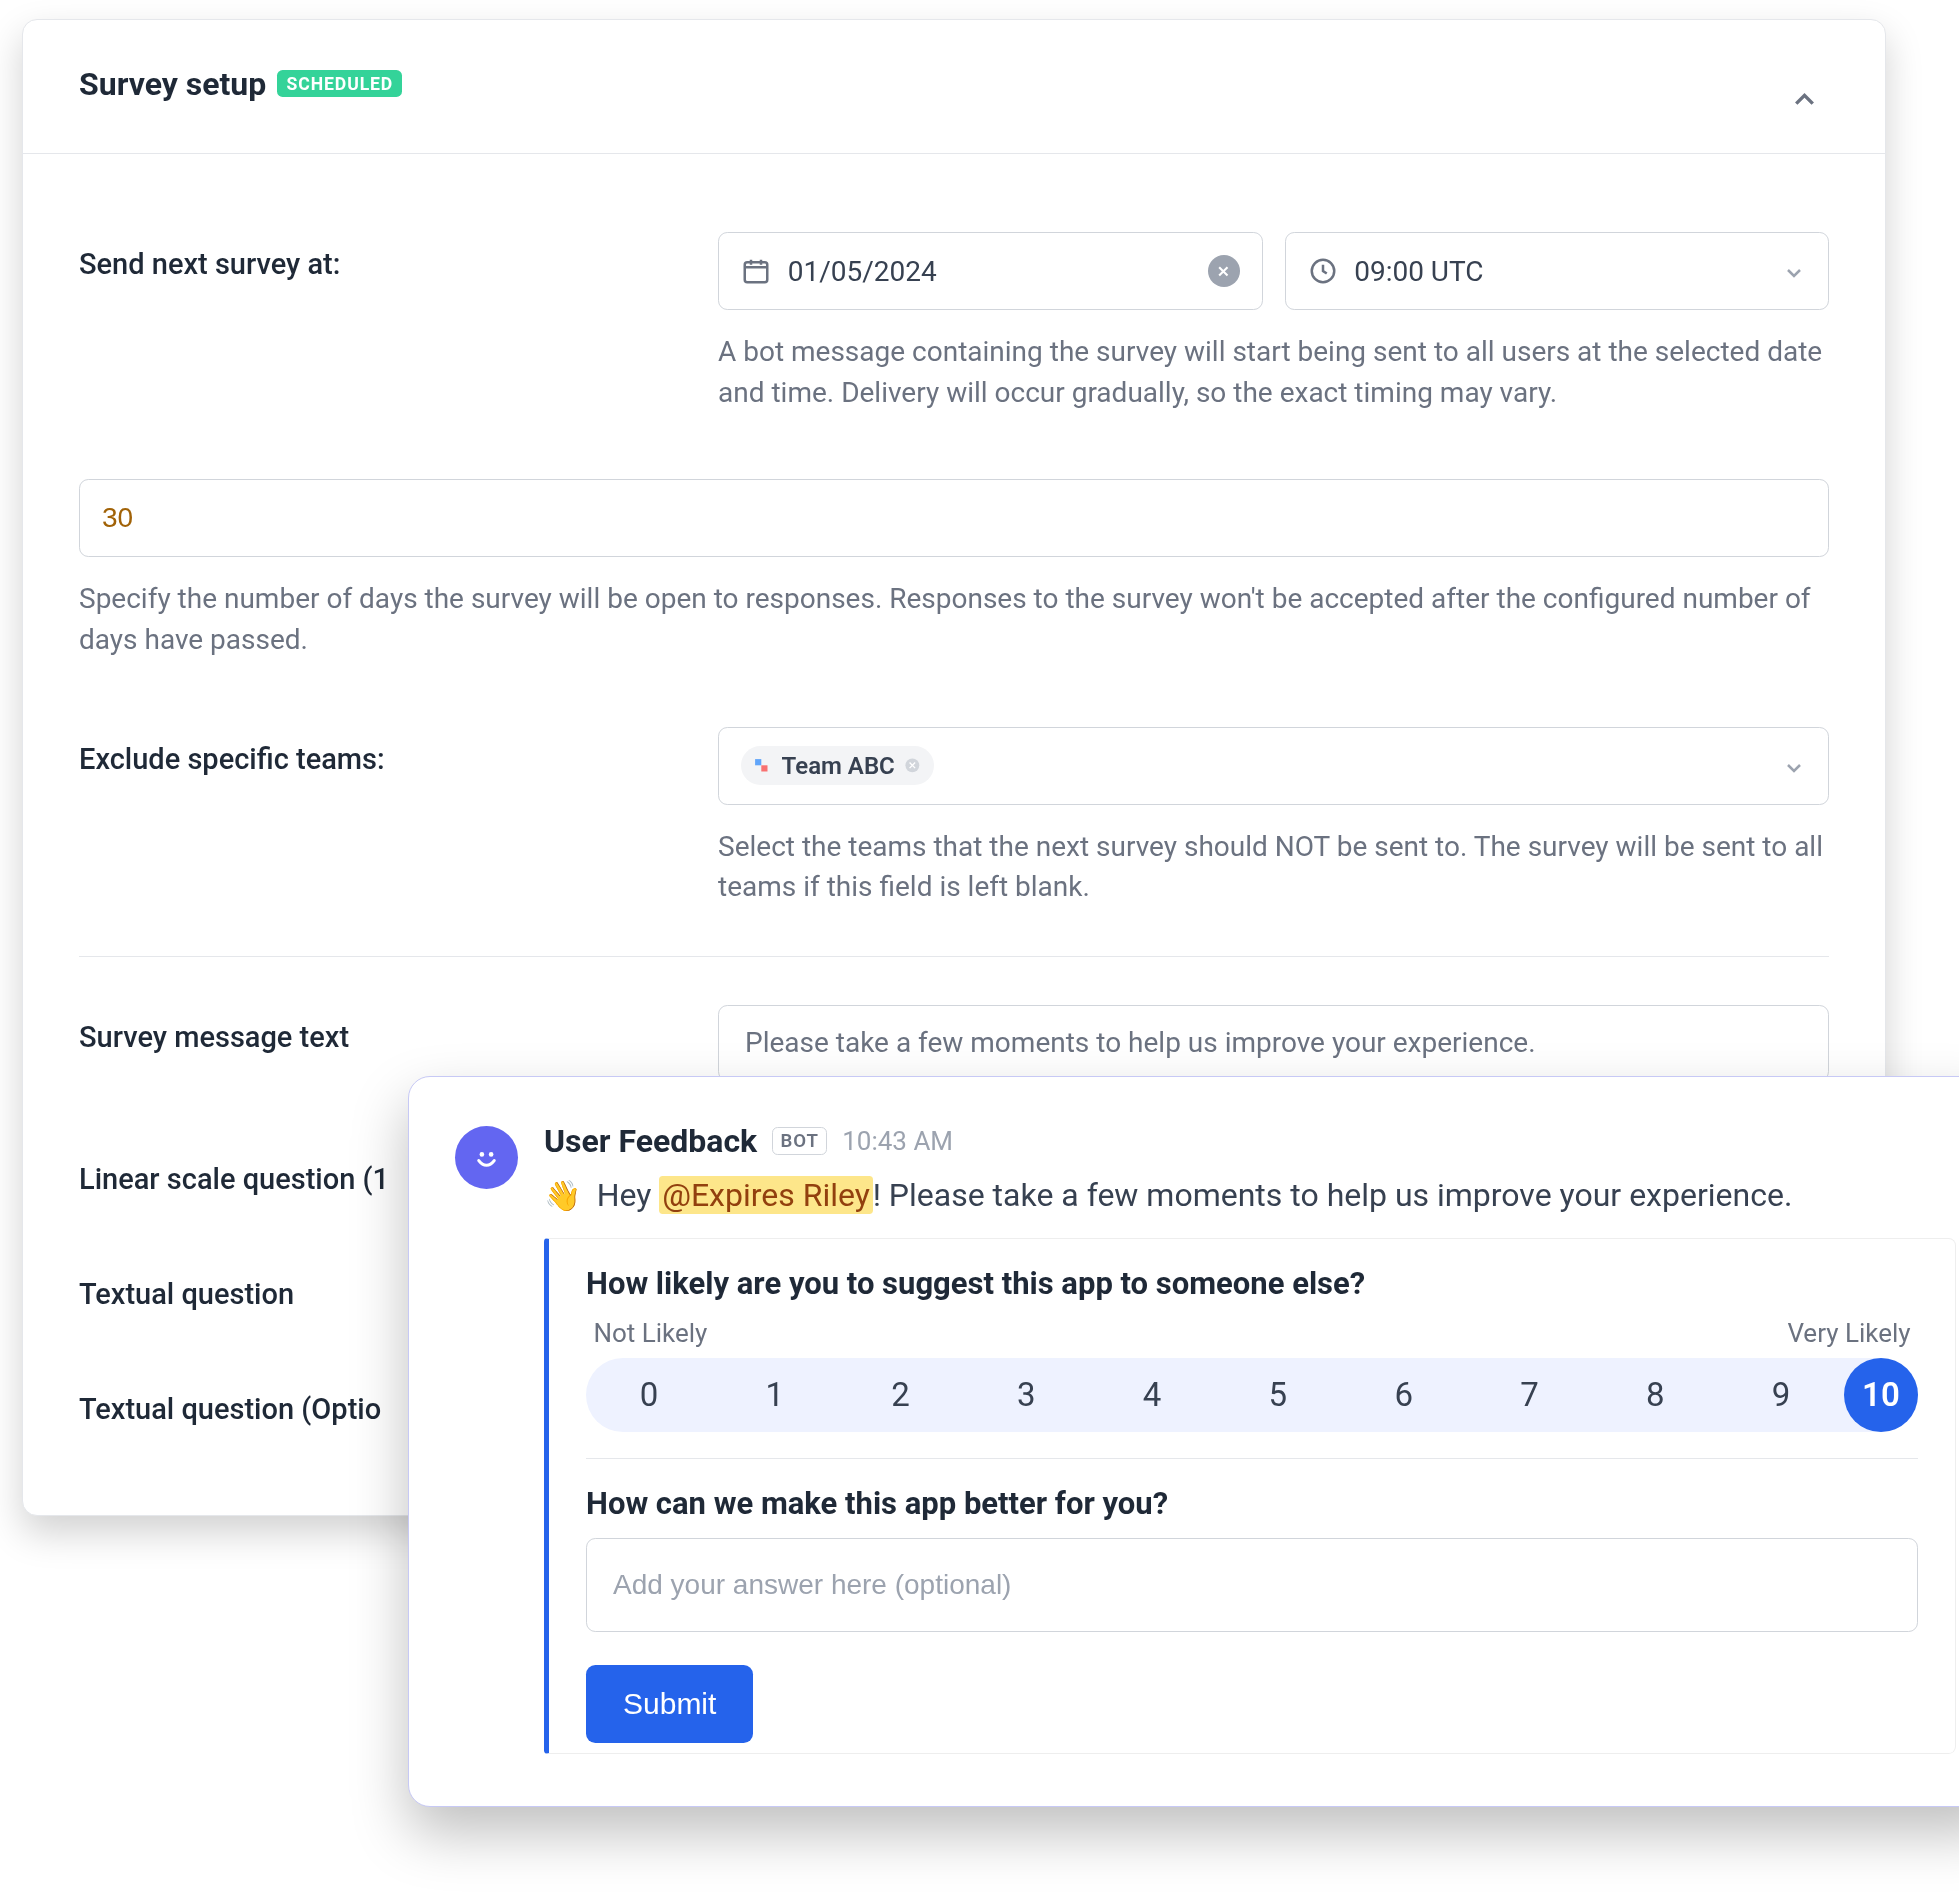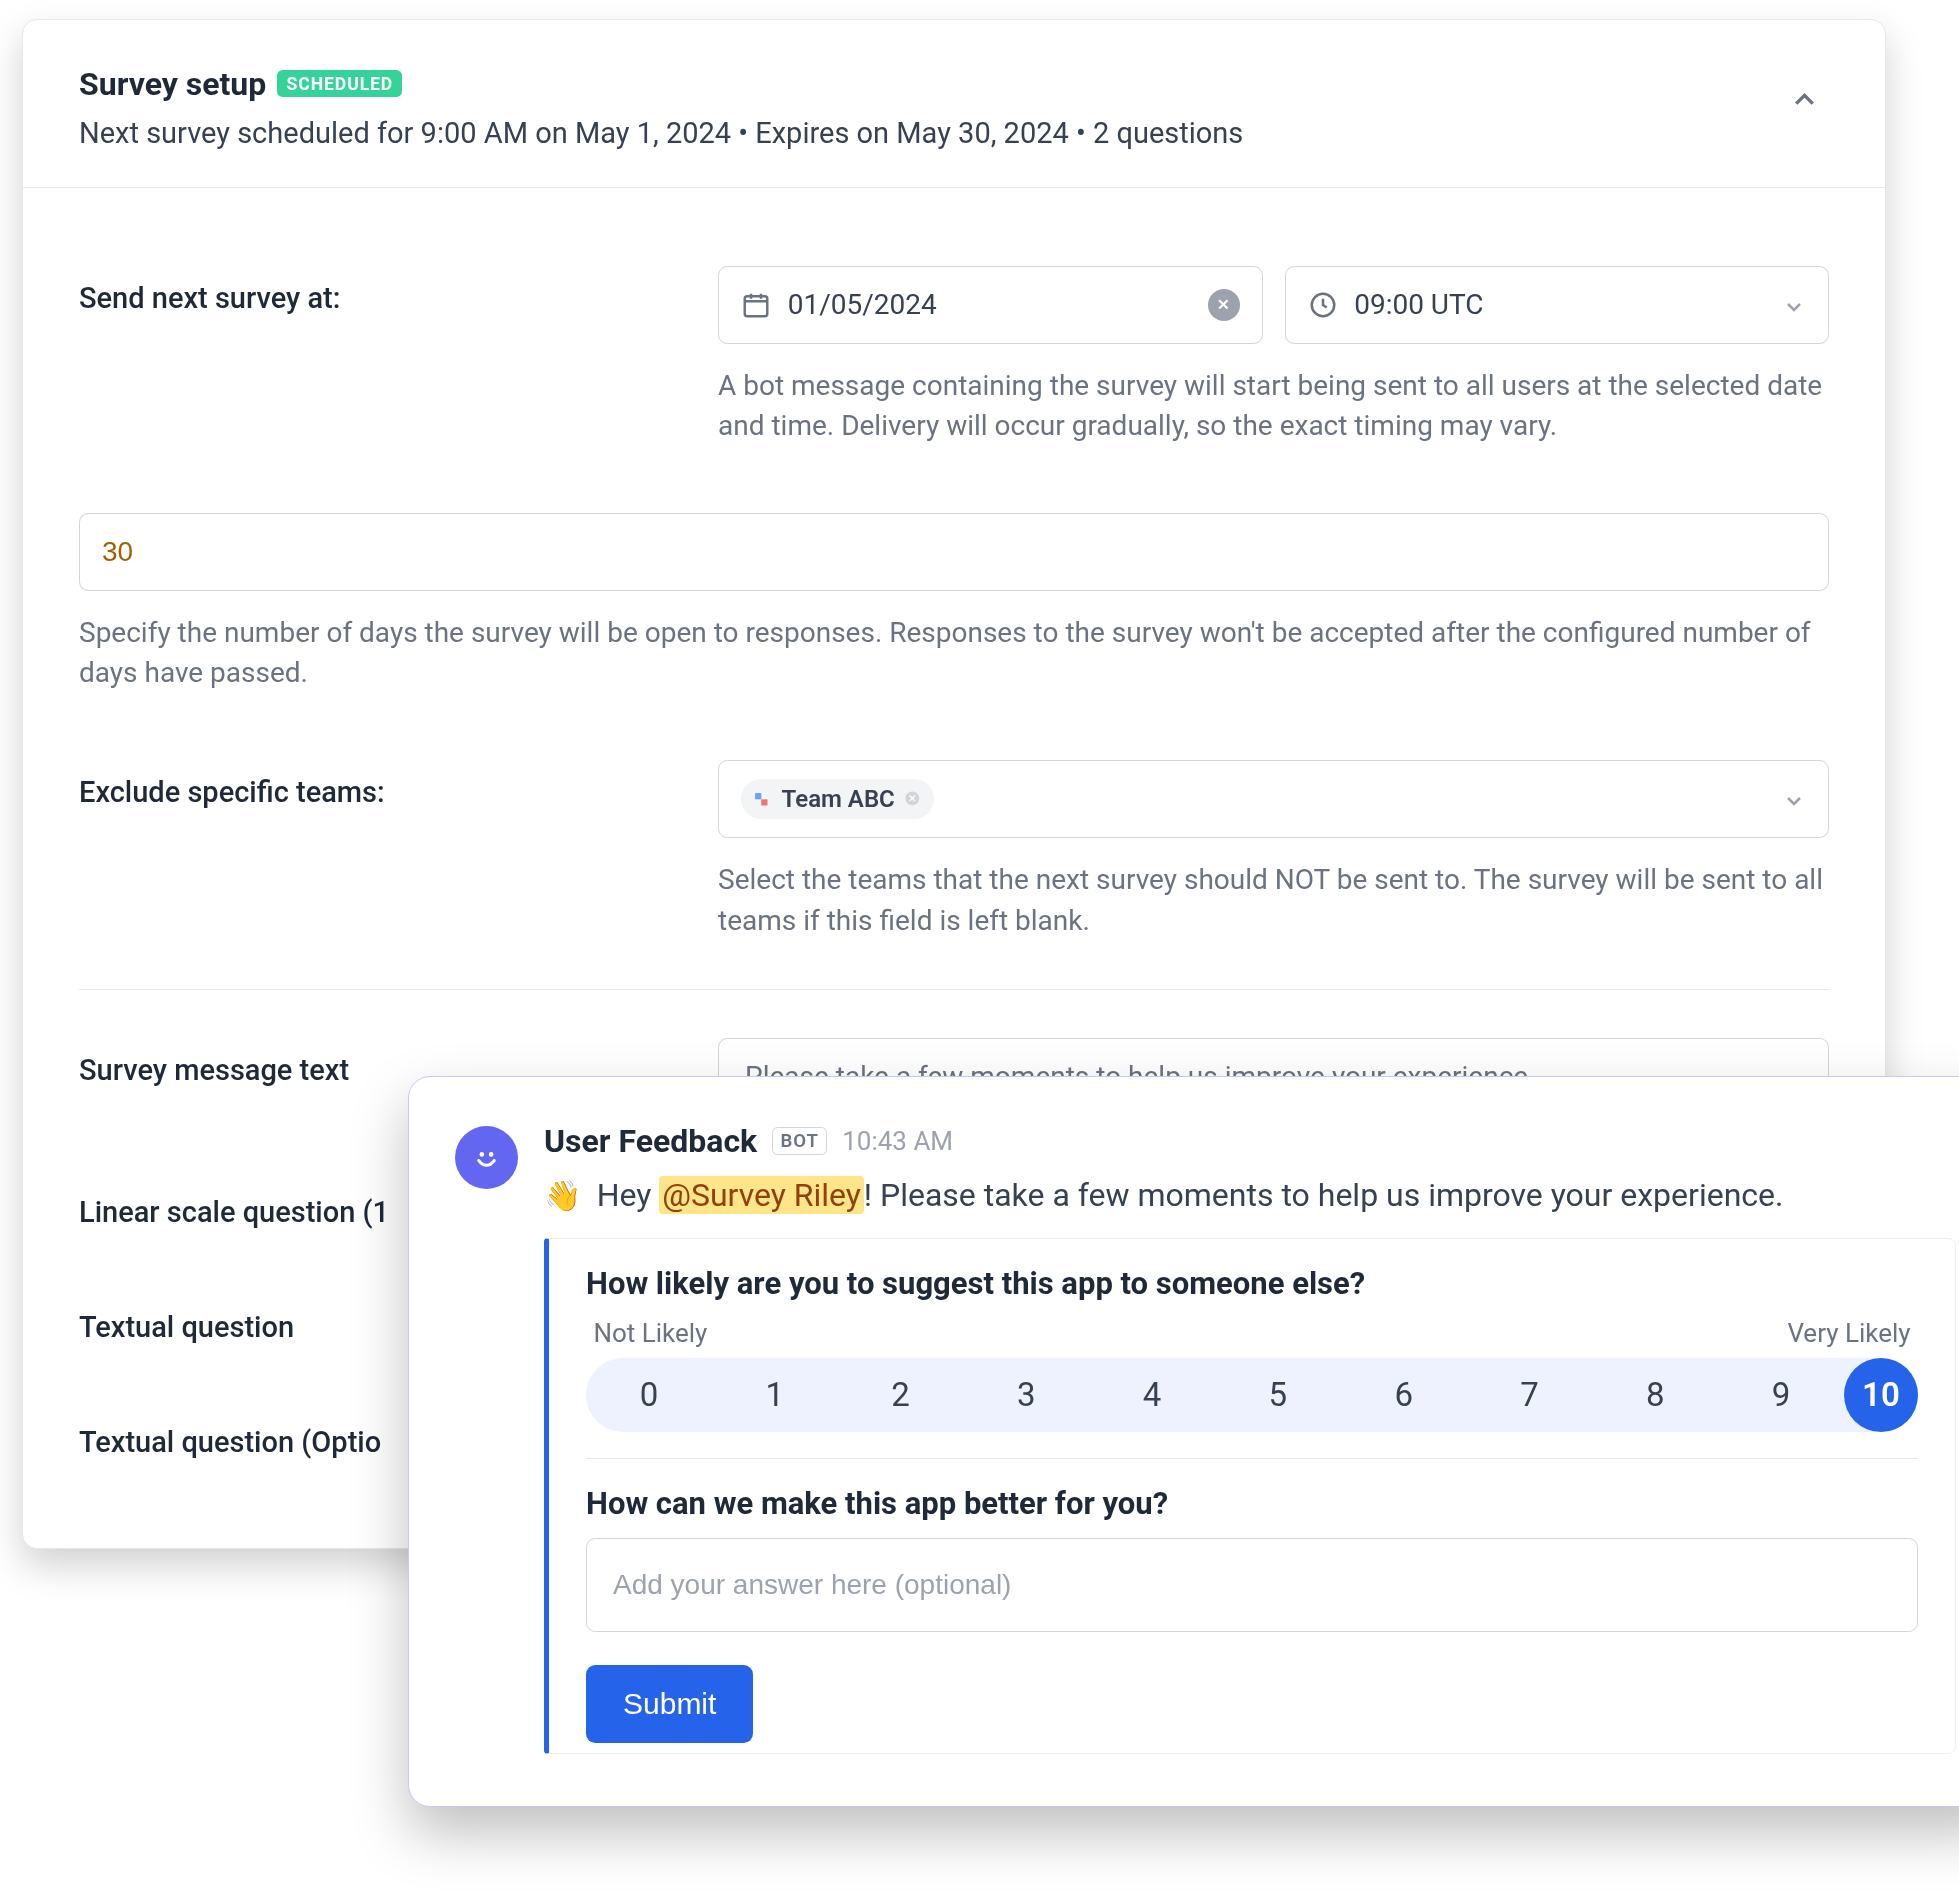--- a/index.html
+++ b/index.html
@@ -206,21 +206,20 @@
 </head>
 <body>
 
 <div class="settings-card">
   <div class="card-header">
     <div class="card-header-left">
       <div class="card-title-row">
         <span class="card-title">Survey setup</span>
         <span class="badge-scheduled">SCHEDULED</span>
       </div>
-      <div class="card-subtitle">Next survey scheduled for 9:00 AM on May 1, 2024 • Expires on May 30, 2024 • 2 questions</div>
     </div>
     <div class="chevron-up">
       <svg viewBox="0 0 24 24" fill="none" stroke="currentColor" stroke-width="2.5">
           <polyline points="6 15 12 9 18 15"></polyline>
         </svg>
     </div>
   </div>
 
   <div class="card-body">
 
@@ -335,21 +334,21 @@
           <path d="M7 14c1.5 2 3 3 5 3s3.5-1 5-3" stroke="#fff" stroke-width="2" fill="none" stroke-linecap="round"></path>
         </svg>
     </div>
     <div class="chat-body">
       <div class="chat-header">
         <span class="chat-name">User Feedback</span>
         <span class="bot-badge">BOT</span>
         <span class="chat-time">10:43 AM</span>
       </div>
       <div class="chat-msg">
-        <span class="wave-emoji">👋</span><span> Hey </span><span class="mention">@Survey Riley</span><span>! Please take a few moments to help us improve your experience.</span>
+        <span class="wave-emoji">👋</span><span> Hey </span><span class="mention">@Expires Riley</span><span>! Please take a few moments to help us improve your experience.</span>
       </div>
 
       <div class="survey-block">
         <div class="q-title">How likely are you to suggest this app to someone else?</div>
         <div class="scale-labels">
           <span>Not Likely</span>
           <span>Very Likely</span>
         </div>
         <div class="scale-row" id="scale-row">
             <div class="scale-btn">0</div>

